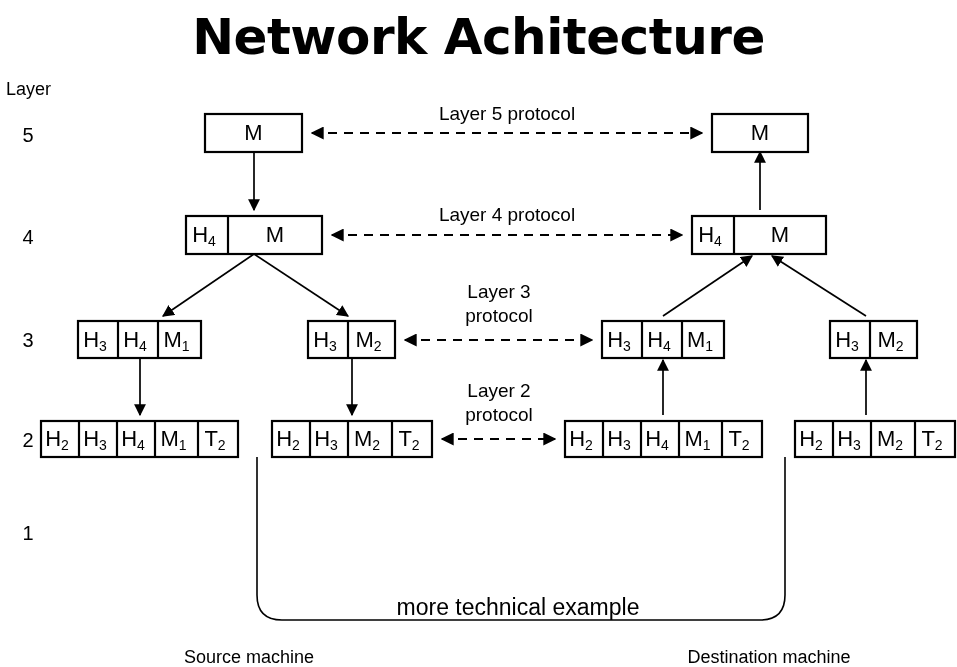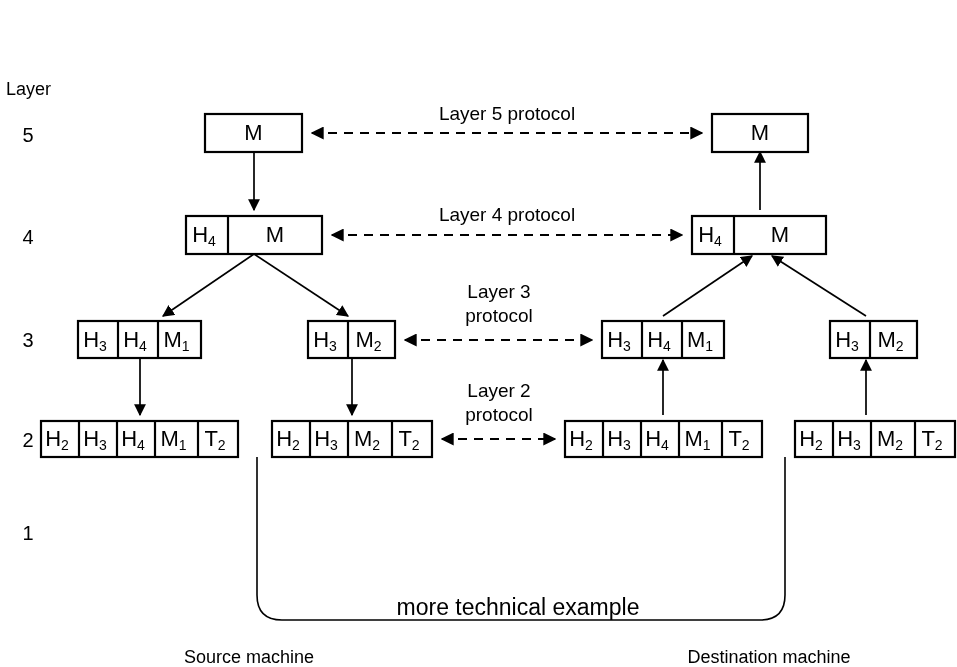--- a/index.html
+++ b/index.html
@@ -90,20 +90,21 @@
   .note-label {
     font-size: 23px;
     text-anchor: middle;
   }
 </style>
 </head>
 <body>
 
 <div id="page">
 
+  <div id="page-title">Network Achitecture</div>
 
   <svg id="diagram" viewBox="0 0 957 667">
     <defs>
       <marker id="arrow-solid" viewBox="0 0 10 10" refX="9" refY="5" markerWidth="7" markerHeight="7" orient="auto-start-reverse">
         <path d="M 0 0 L 10 5 L 0 10 z" fill="#000000"></path>
       </marker>
       <marker id="arrow-dash" viewBox="0 0 10 10" refX="9" refY="5" markerWidth="6.5" markerHeight="6.5" orient="auto-start-reverse">
         <path d="M 0 0 L 10 5 L 0 10 z" fill="#000000"></path>
       </marker>
     </defs>

